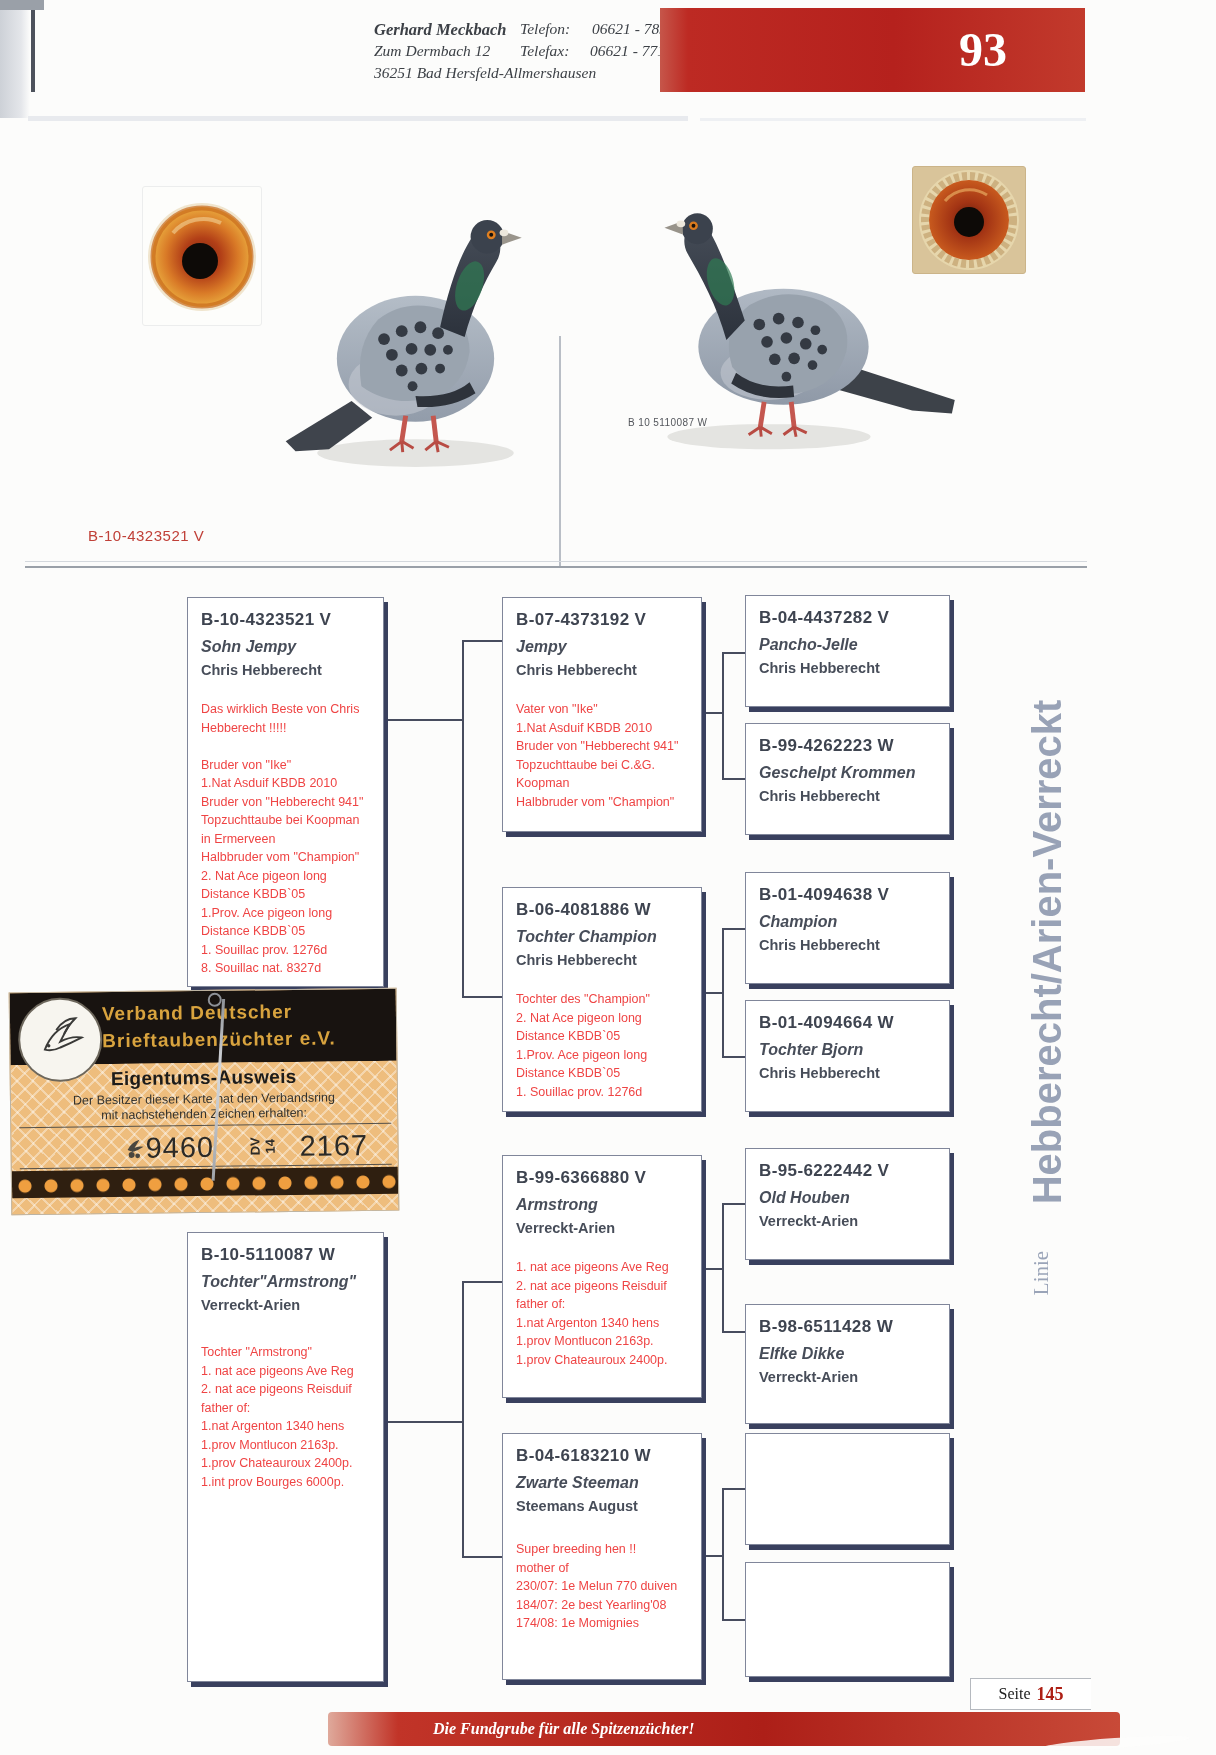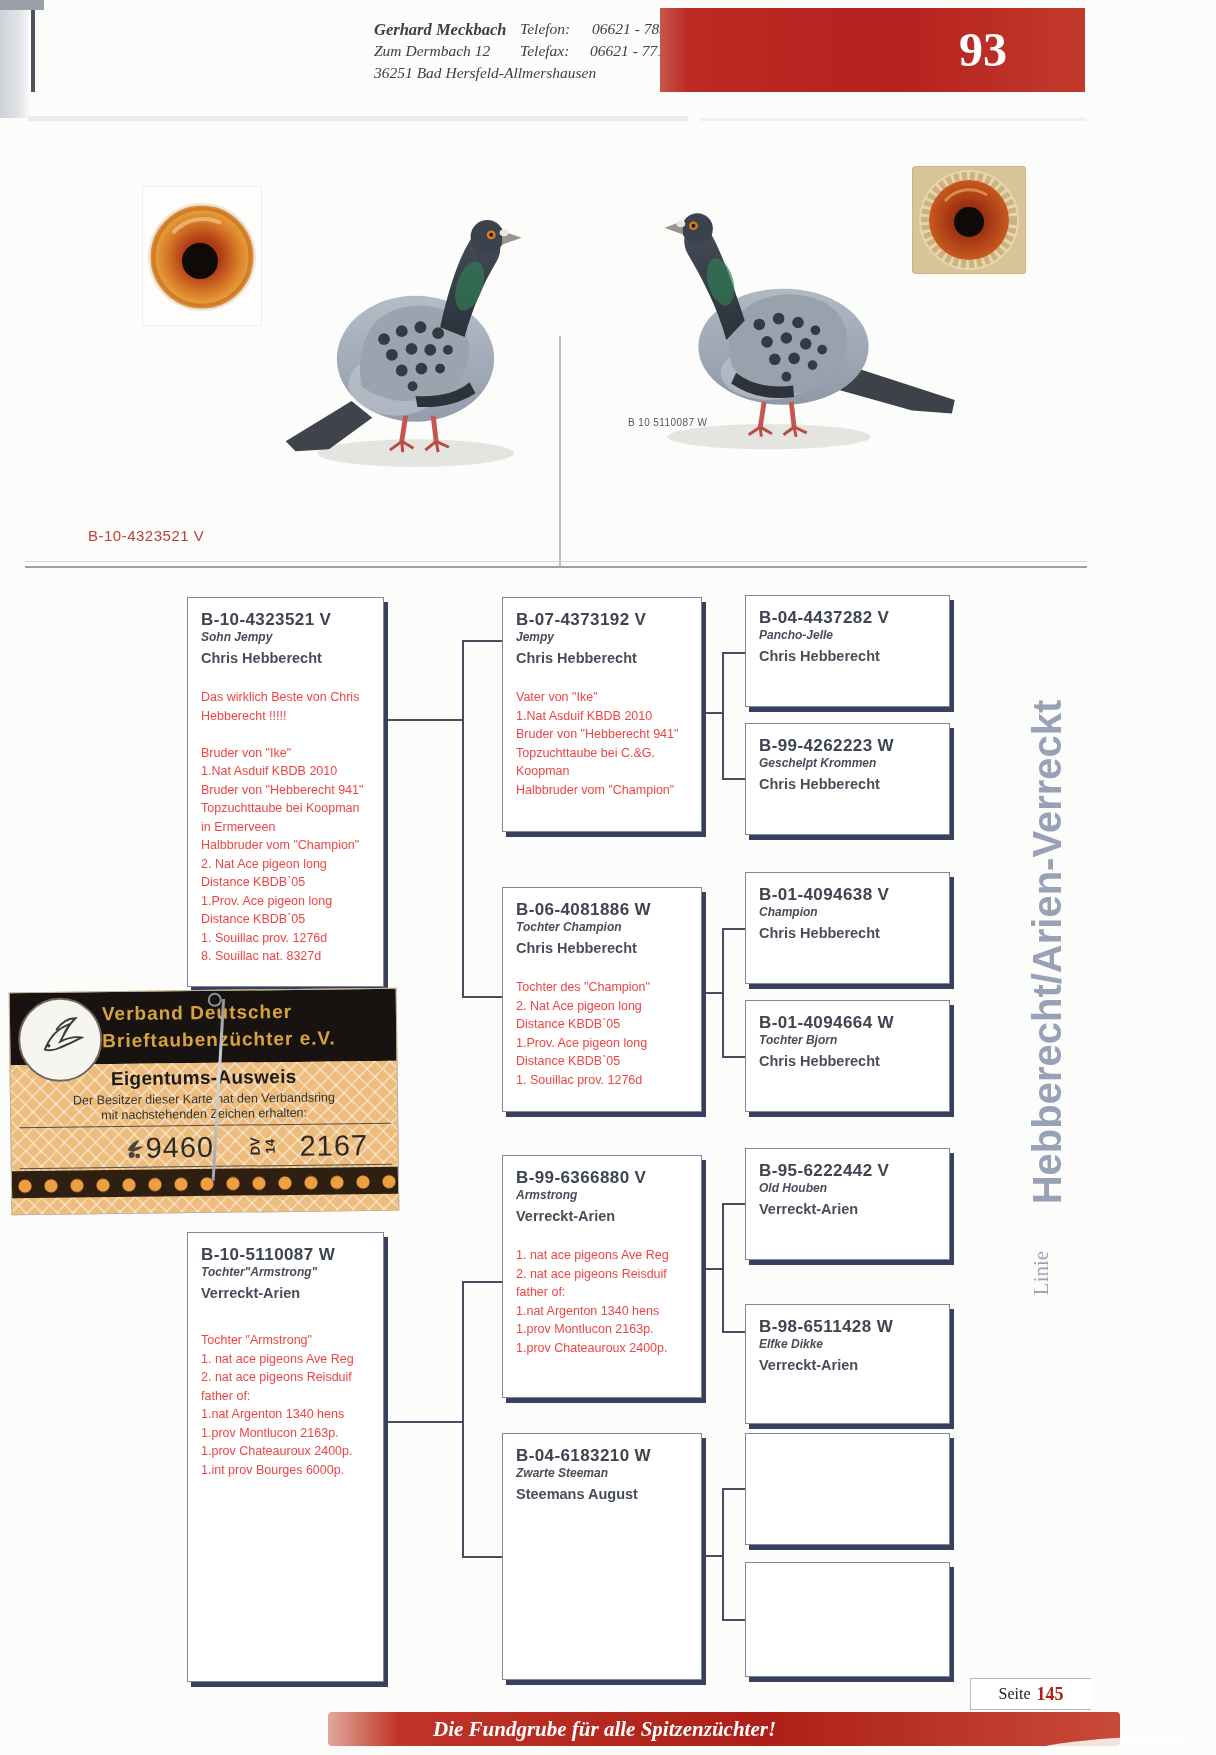--- a/index.html
+++ b/index.html
@@ -27,21 +27,21 @@
   .eye-card{position:absolute;border-radius:3px;}
   .photo-divider{position:absolute;left:559px;top:336px;width:2px;height:232px;background:#b9bec6;}
   .section-rule{position:absolute;left:25px;top:566px;width:1062px;height:2px;background:#9aa0a8;}
   .section-rule2{position:absolute;left:25px;top:561px;width:1062px;height:1px;background:#d4d8dd;}
   .caption-left{position:absolute;left:88px;top:527px;font-size:15px;color:#c04038;letter-spacing:.5px;}
   .caption-right{position:absolute;left:628px;top:417px;font-size:10px;color:#53565c;letter-spacing:.4px;}
   
   .pbox{position:absolute;background:#ffffff;border:1px solid #80869a;
       box-shadow:4px 5px 0 0 #39405e;padding:12px 11px 10px 13px;box-sizing:border-box;overflow:hidden;}
   .pbox .ring{font-size:17px;font-weight:bold;color:#3e4450;letter-spacing:.4px;}
-  .pbox .name{font-size:12px;font-weight:bold;font-style:italic;color:#474d59;}
+  .pbox .name{font-size:16px;font-weight:bold;font-style:italic;color:#474d59;margin-top:8px;}
   .pbox .breeder{font-size:14.5px;font-weight:bold;color:#474d59;margin-top:6px;}
   .pbox .body{font-size:12.5px;line-height:18.5px;color:#ef4444;margin-top:22px;white-space:pre-line;}
   .pbox .body.mt30{margin-top:30px;}
   .pbox .body.mt26{margin-top:26px;}
   .pline{position:absolute;background:#474c5e;}
   
   .card{position:absolute;left:10px;top:990px;width:388px;height:223px;transform:rotate(-0.7deg);
       border:1px solid #b9b3a6;box-sizing:border-box;overflow:hidden;background:#eebd7d;z-index:6;}
   .card .band-top{position:absolute;left:0;top:0;width:100%;height:72px;background:#181310;}
   .card .lattice{position:absolute;left:0;top:72px;width:100%;height:151px;
@@ -79,21 +79,21 @@
       font-family:"Liberation Serif",serif;font-size:21px;color:#9aa4b8;text-align:center;white-space:nowrap;}
   
   .page-num-box{position:absolute;left:970px;top:1678px;width:120px;height:30px;background:#ffffff;
       border:1px solid #b5b9bf;border-right:none;display:flex;align-items:center;justify-content:center;gap:6px;}
   .page-num-box .lbl{font-family:"Liberation Serif",serif;font-size:16px;color:#1d1d1d;}
   .page-num-box .num{font-family:"Liberation Serif",serif;font-size:18px;font-weight:bold;color:#ae2015;}
   .bottom-banner{position:absolute;left:328px;top:1712px;width:792px;height:34px;border-radius:4px;
       background:linear-gradient(90deg,#dfa99b 0px,#c13428 70px,#ad1f18 55%,#c84a38 100%);
       display:flex;align-items:center;}
   .bottom-banner .slogan{font-family:"Liberation Serif",serif;font-style:italic;font-weight:bold;
-      font-size:21px;color:#ffffff;padding-left:105px;white-space:nowrap;}
+      font-size:16px;color:#ffffff;padding-left:105px;white-space:nowrap;}
   .banner-gleam{position:absolute;left:1040px;top:1738px;width:150px;height:10px;background:#fdfdfc;
       border-radius:50%;transform:rotate(-4deg);opacity:.85;}
 </style>
 </head>
 <body>
 
 <div id="page">
 
   <div class="scan-corner"></div>
   <div class="scan-line-v"></div>
@@ -329,20 +329,25 @@
 2. nat ace pigeons Reisduif
 father of:
 1.nat Argenton 1340 hens
 1.prov Montlucon 2163p.
 1.prov Chateauroux 2400p.</div>
   </div>
   <div class="pbox" style="left:502px;top:1433px;width:200px;height:247px;">
     <div class="ring">B-04-6183210 W</div>
     <div class="name">Zwarte Steeman</div>
     <div class="breeder">Steemans August</div>
+    <div class="body mt26">Super breeding hen !!
+mother of
+230/07: 1e Melun 770 duiven
+184/07: 2e best Yearling'08
+174/08: 1e Momignies</div>
   </div>
 
   <div class="pbox" style="left:745px;top:595px;width:205px;height:112px;">
     <div class="ring">B-04-4437282 V</div>
     <div class="name">Pancho-Jelle</div>
     <div class="breeder">Chris Hebberecht</div>
   </div>
   <div class="pbox" style="left:745px;top:723px;width:205px;height:112px;">
     <div class="ring">B-99-4262223 W</div>
     <div class="name">Geschelpt Krommen</div>

